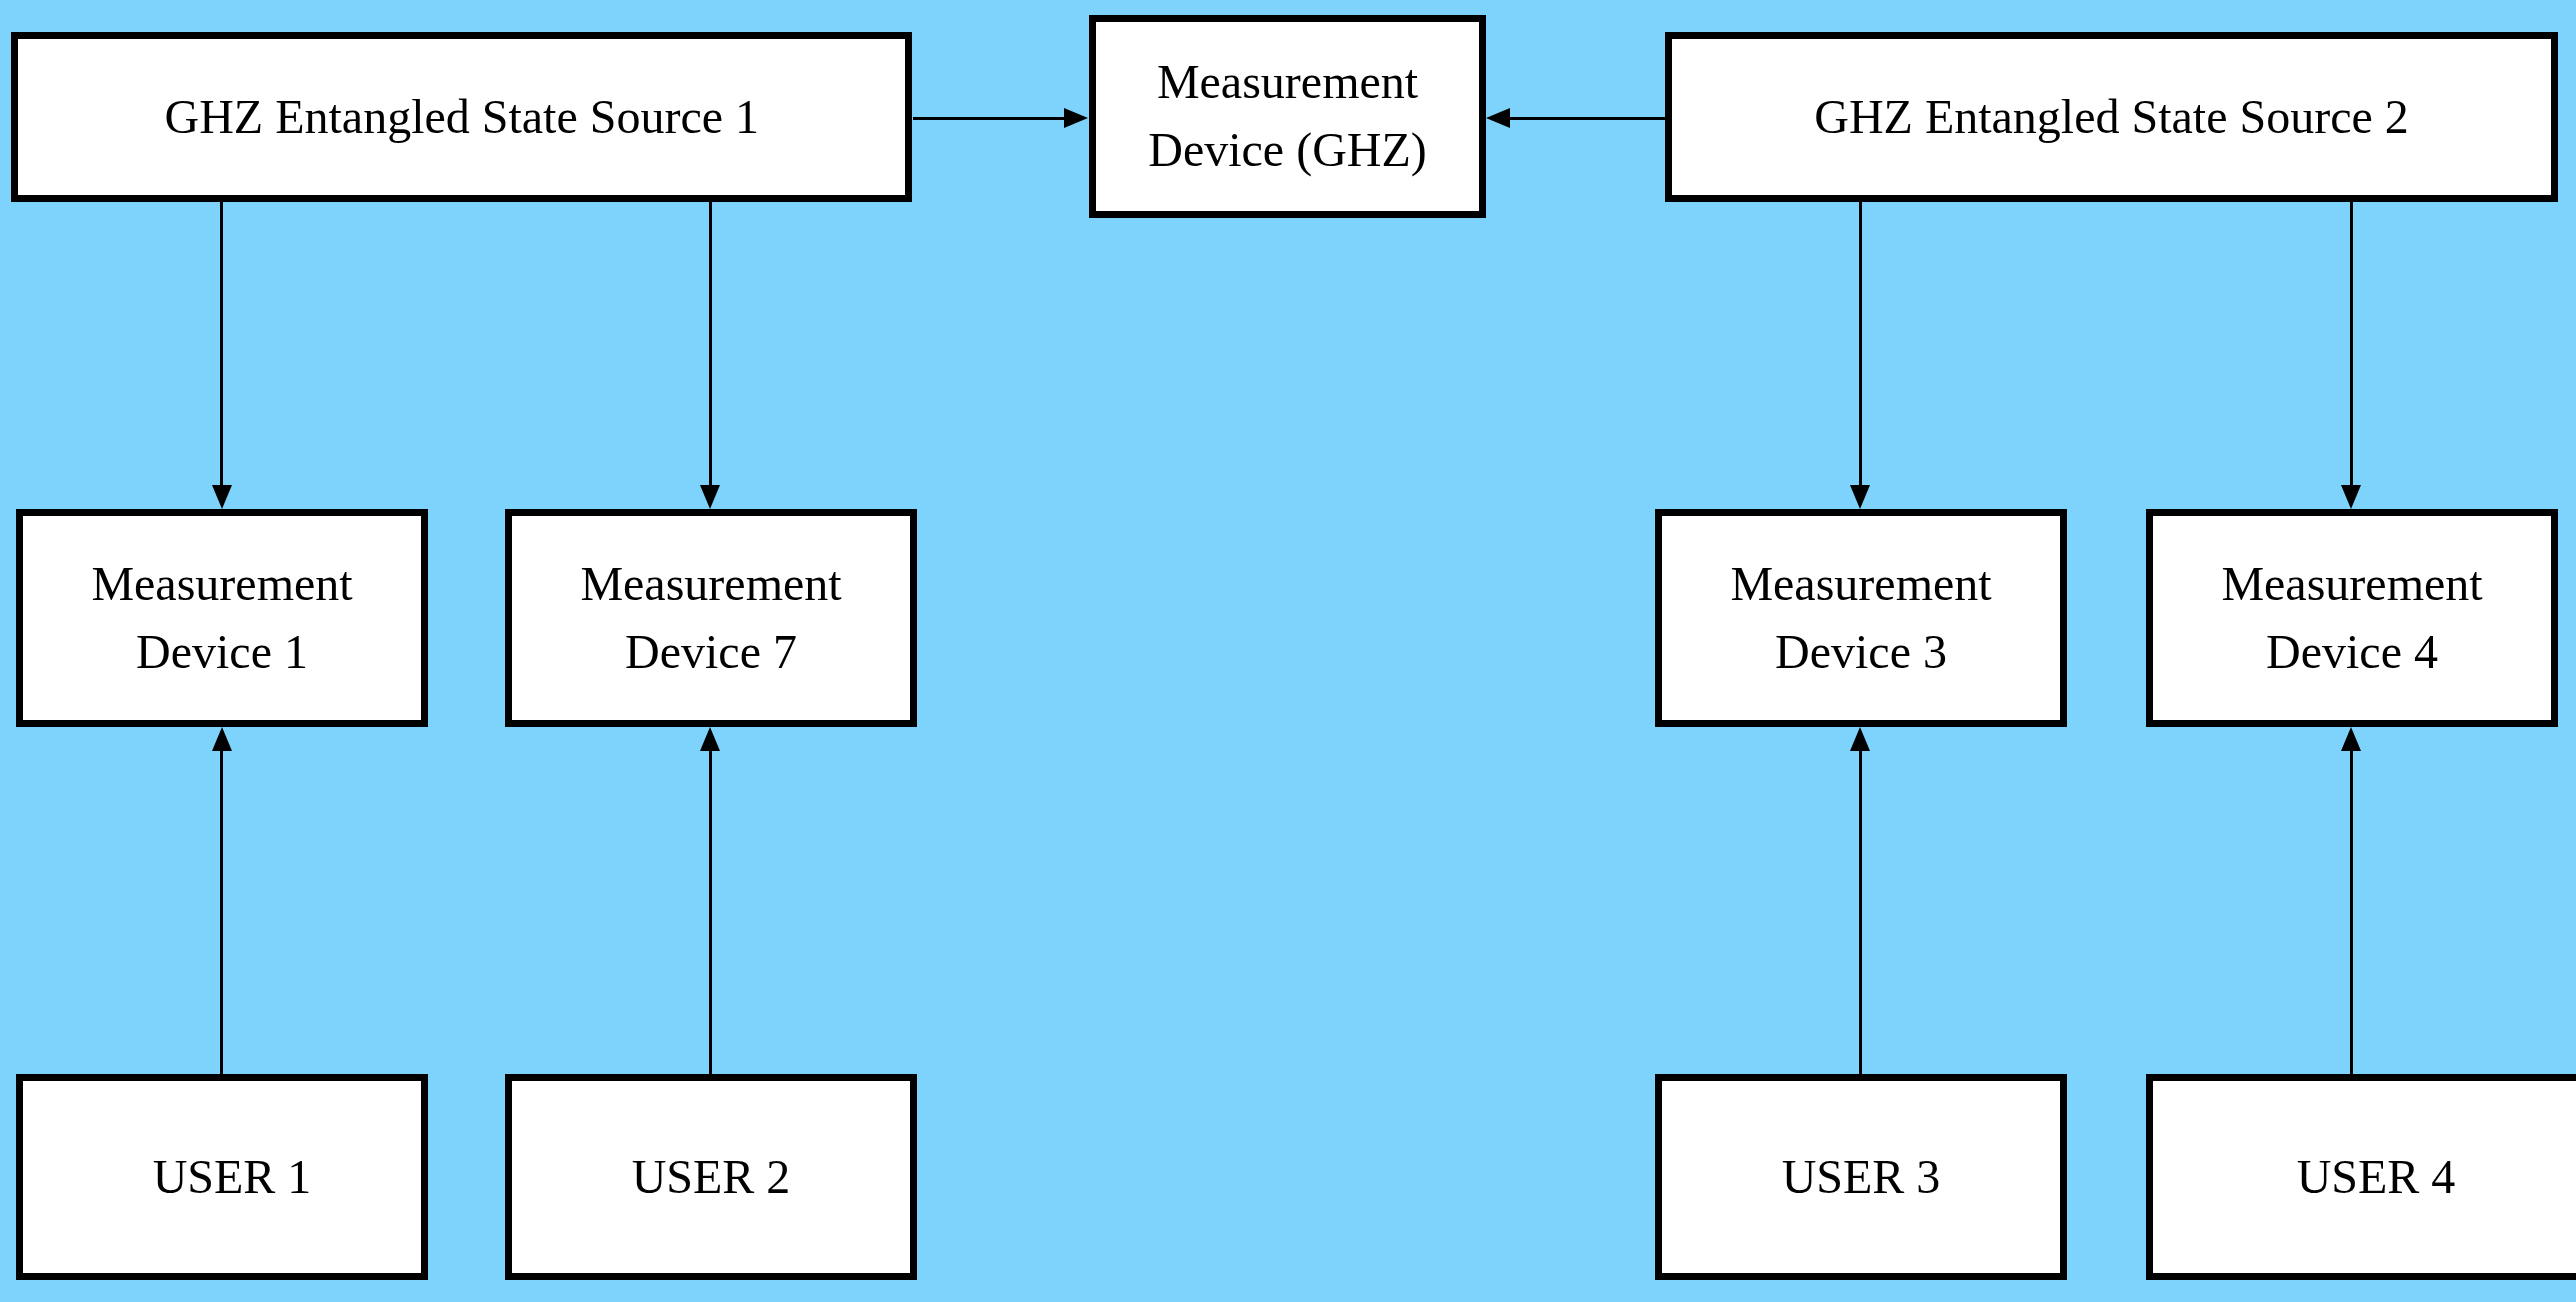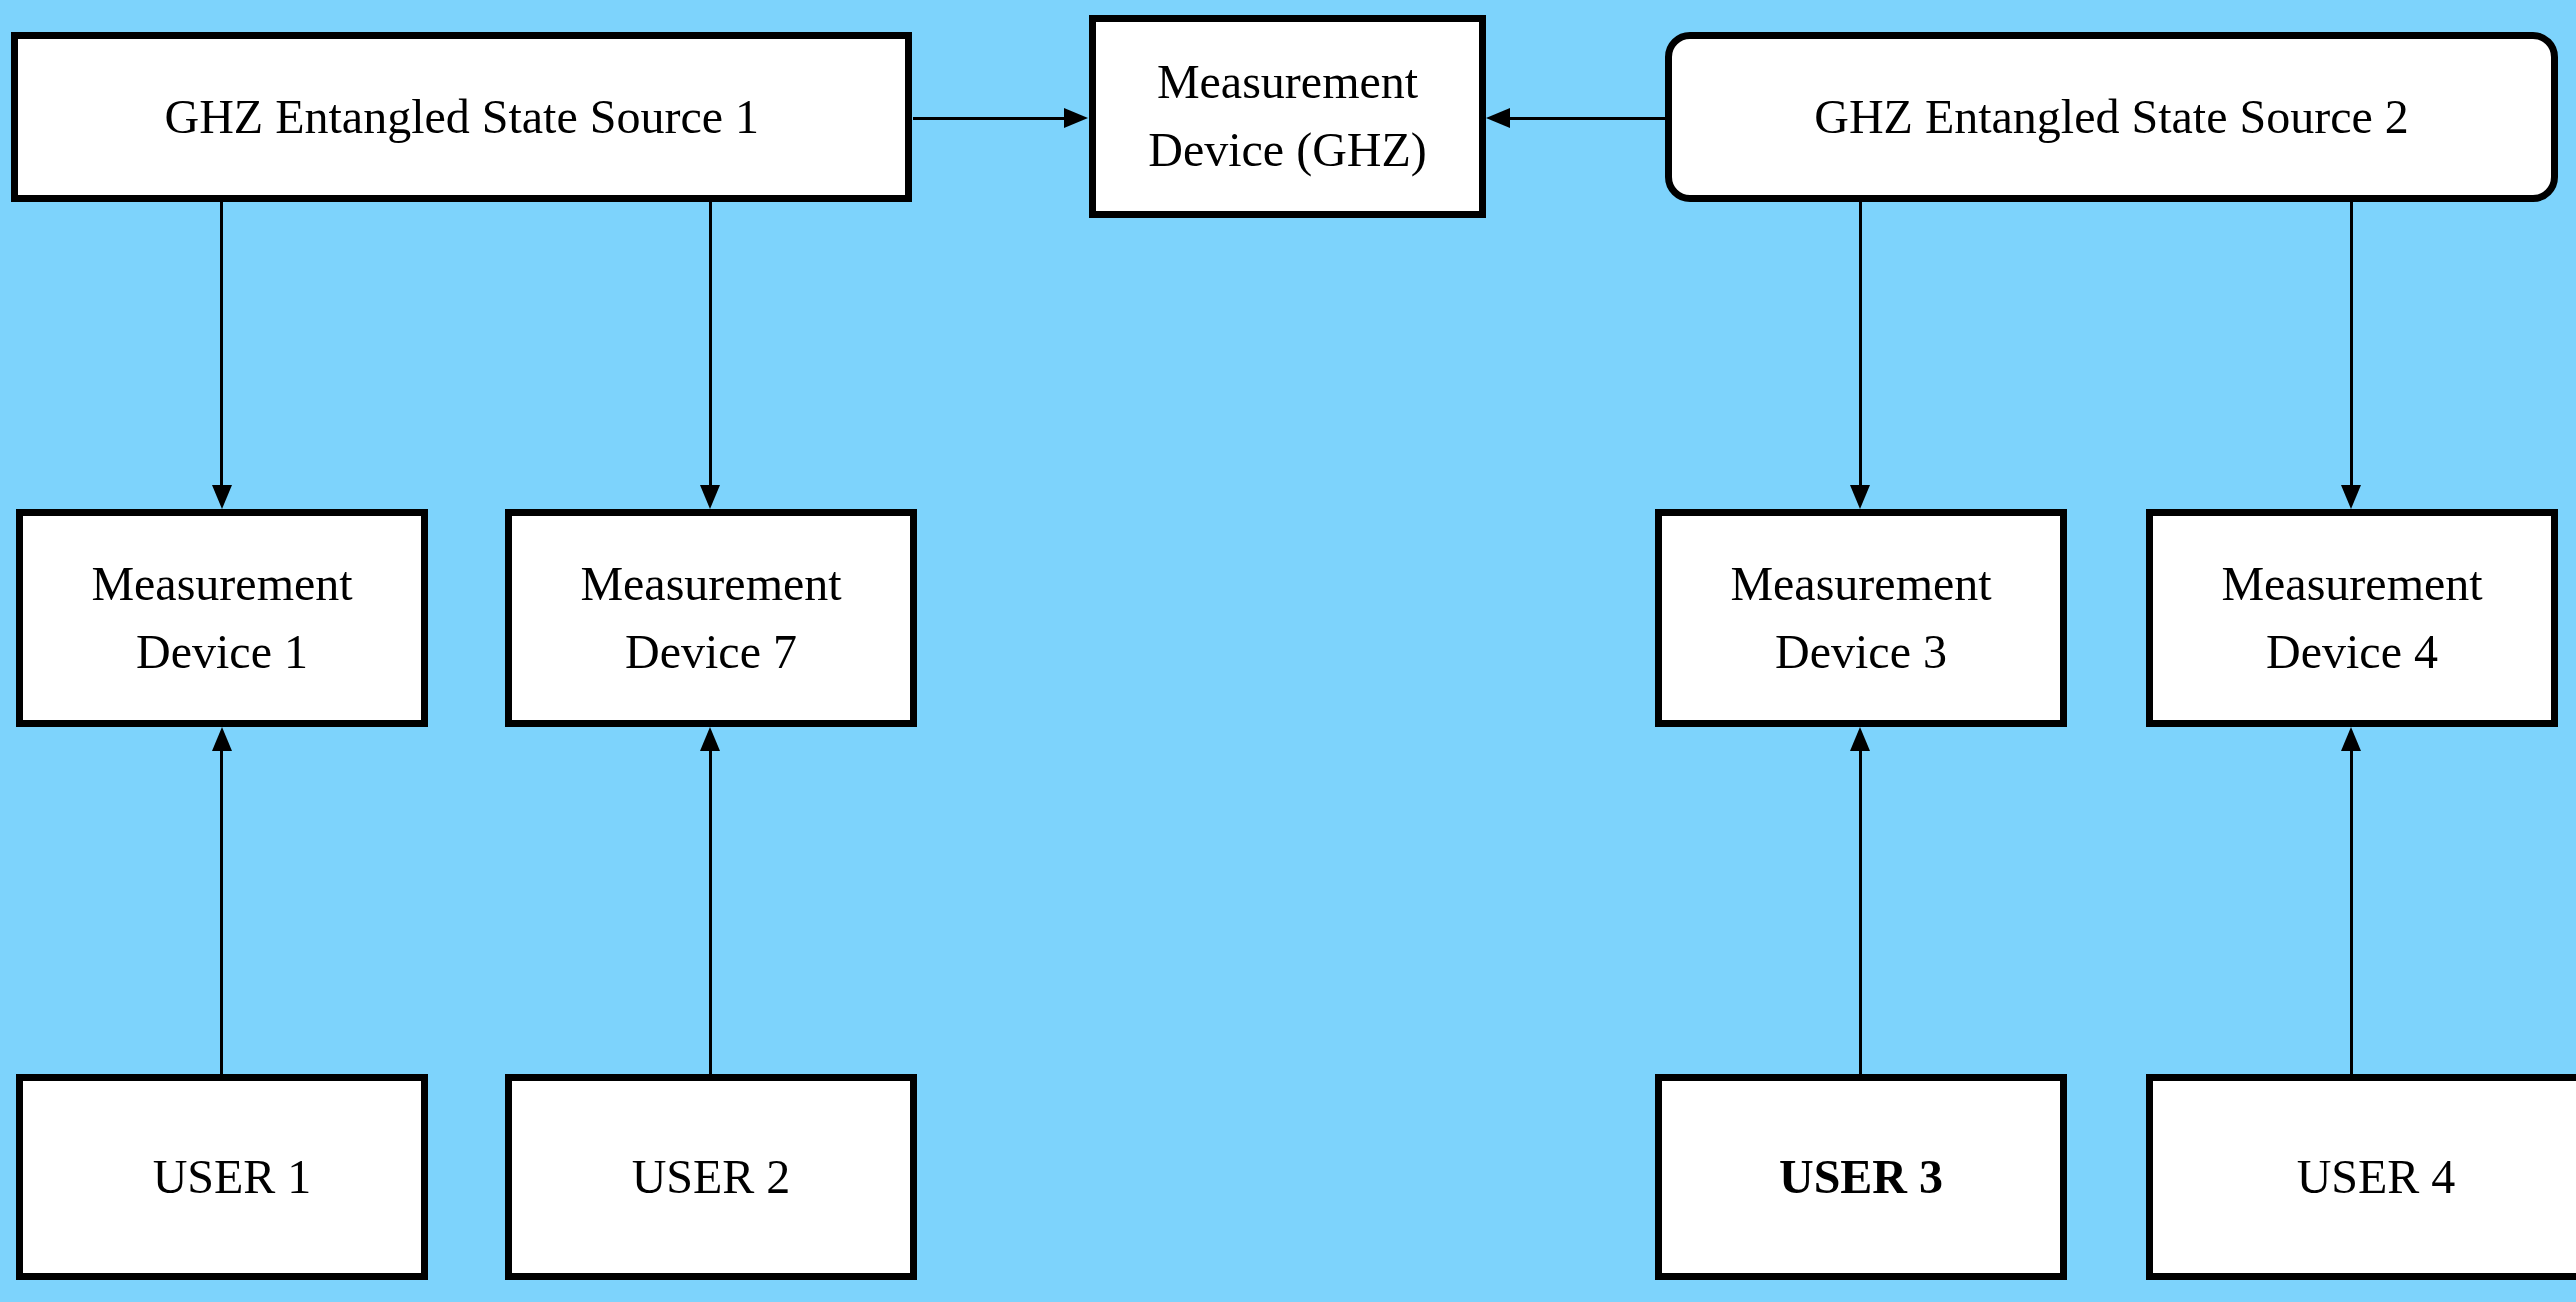--- a/index.html
+++ b/index.html
@@ -23,32 +23,32 @@
     text-align: center;
     color: #000000;
     font-size: 48px;
     line-height: 1.42;
     white-space: nowrap;
   }
 
   
   #src1 { left: 11.3px;   top: 32px; width: 901px; height: 170px; }
   #ghz  { left: 1089px; top: 14.5px; width: 397px;  height: 203px; }
-  #src2 { left: 1665px; top: 32px; width: 893px; height: 170px; border-radius: 25px; }
+  #src2 { left: 1665px; top: 32px; width: 893px; height: 170px; }
 
   
   #md1 { left: 16px;   top: 509px; width: 412px; height: 218px; }
   #md2 { left: 505px;  top: 509px; width: 412px; height: 218px; }
   #md3 { left: 1655px; top: 509px; width: 412px; height: 218px; }
   #md4 { left: 2146px; top: 509px; width: 412px; height: 218px; }
 
   
   #user1 { left: 16px;   top: 1074px; width: 412px; height: 206px; padding-left: 20px; }
   #user2 { left: 505px;  top: 1074px; width: 412px; height: 206px; }
-  #user3 { left: 1655px; top: 1074px; width: 412px; height: 206px; font-weight: bold; }
+  #user3 { left: 1655px; top: 1074px; width: 412px; height: 206px; }
   #user4 { left: 2146px; top: 1074px; width: 460px; height: 206px; }
 
   .hline { position: absolute; height: 3.2px; background: #000000; }
   .vline { position: absolute; width: 3.2px;  background: #000000; }
 
   .arrow { position: absolute; width: 0; height: 0; }
   .arrow.right { border-top: 10.5px solid transparent; border-bottom: 10.5px solid transparent; border-left: 24px solid #000000; }
   .arrow.left  { border-top: 10.5px solid transparent; border-bottom: 10.5px solid transparent; border-right: 24px solid #000000; }
   .arrow.down  { border-left: 10.5px solid transparent; border-right: 10.5px solid transparent; border-top: 24px solid #000000; }
   .arrow.up    { border-left: 10.5px solid transparent; border-right: 10.5px solid transparent; border-bottom: 24px solid #000000; }

